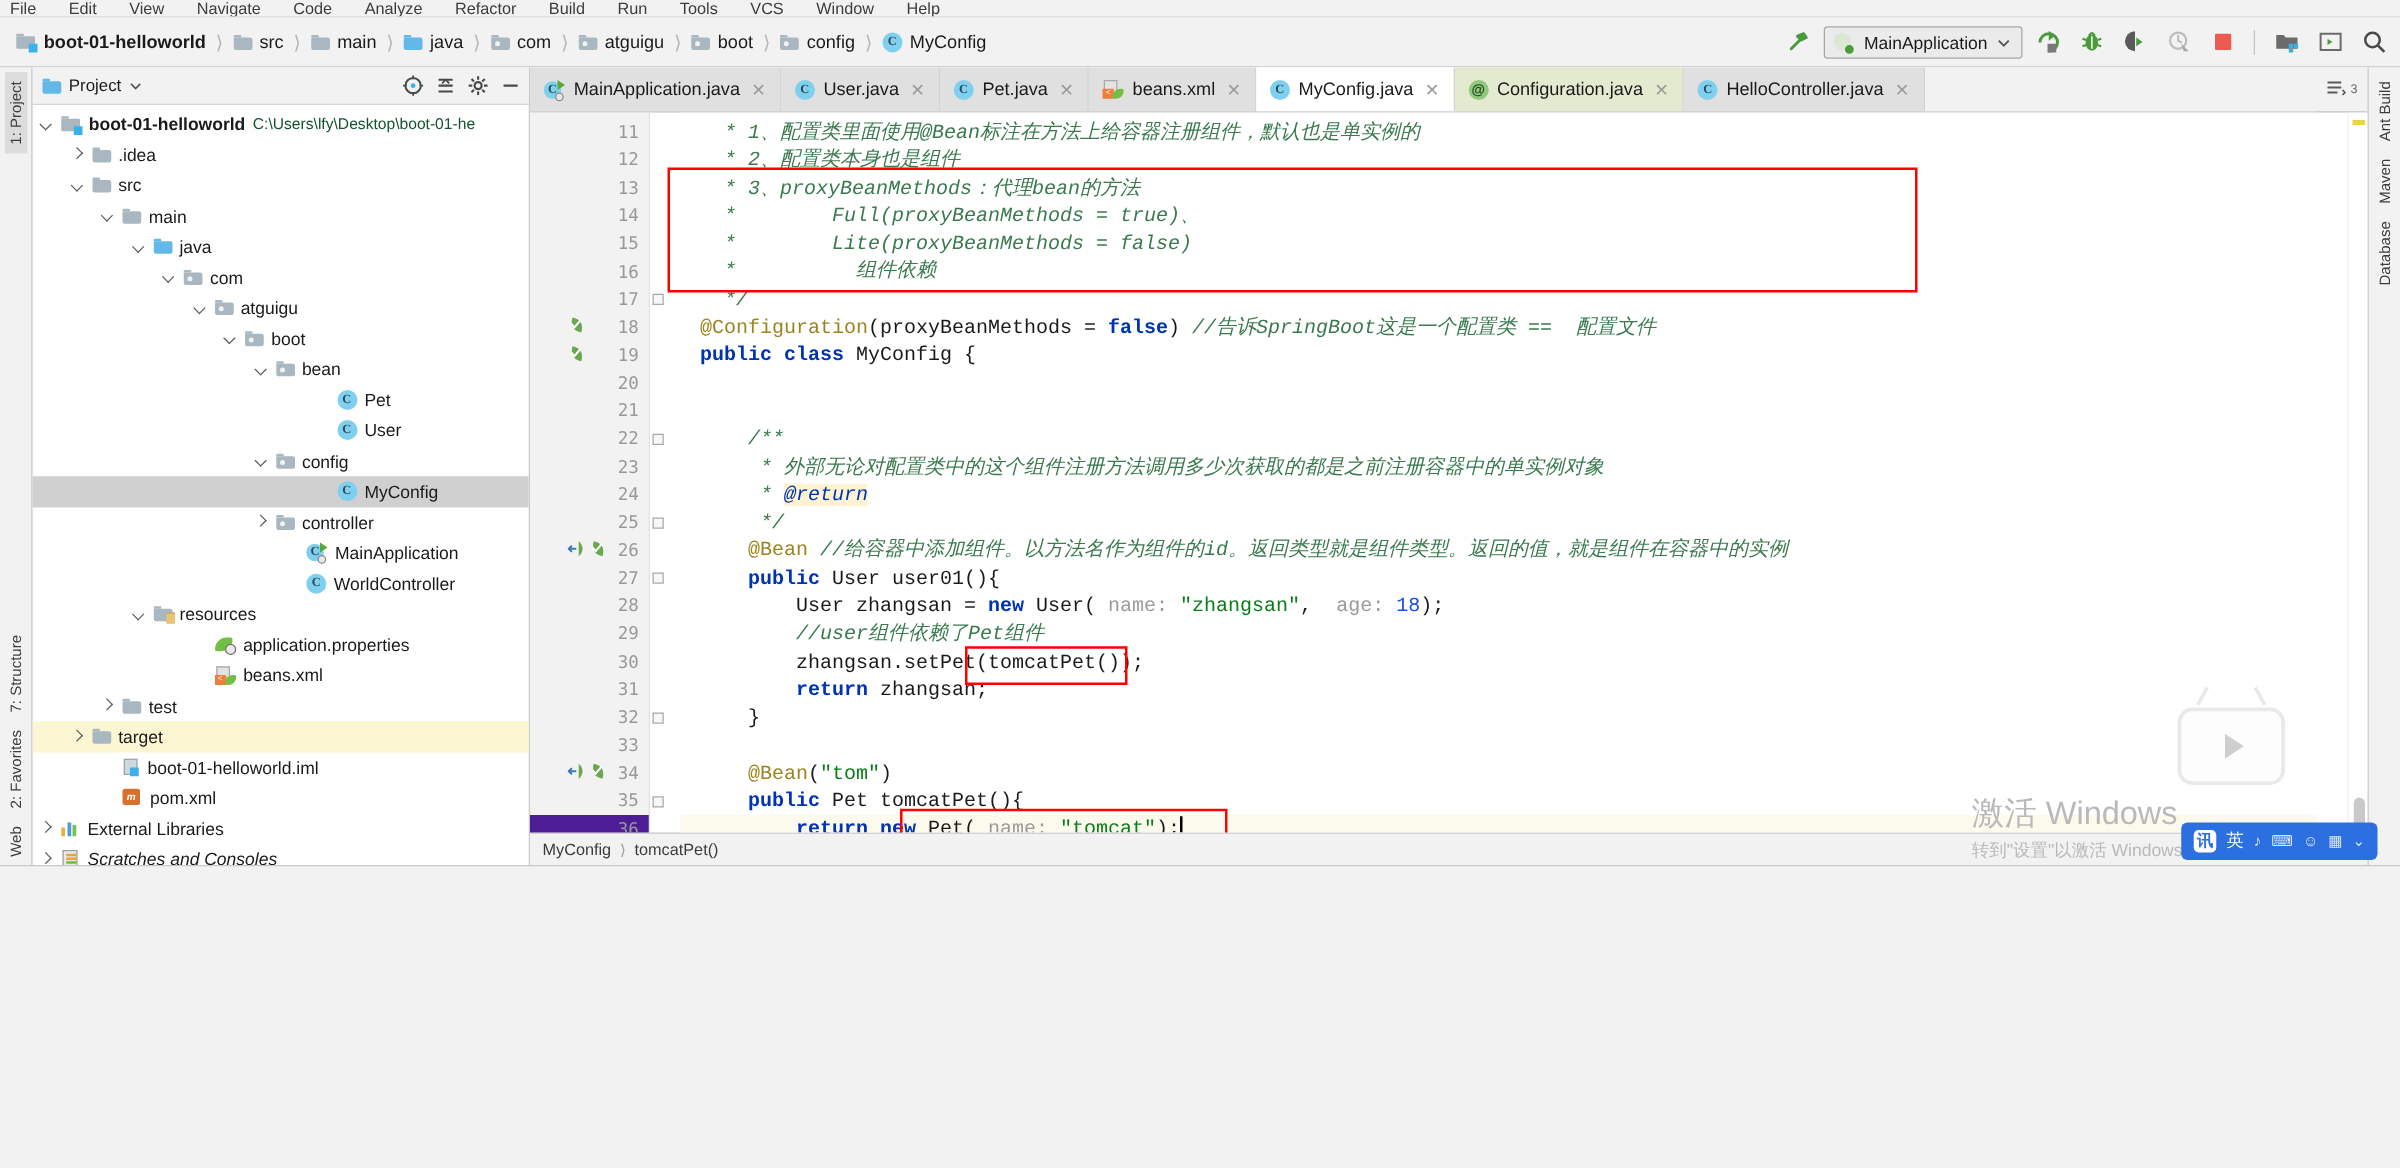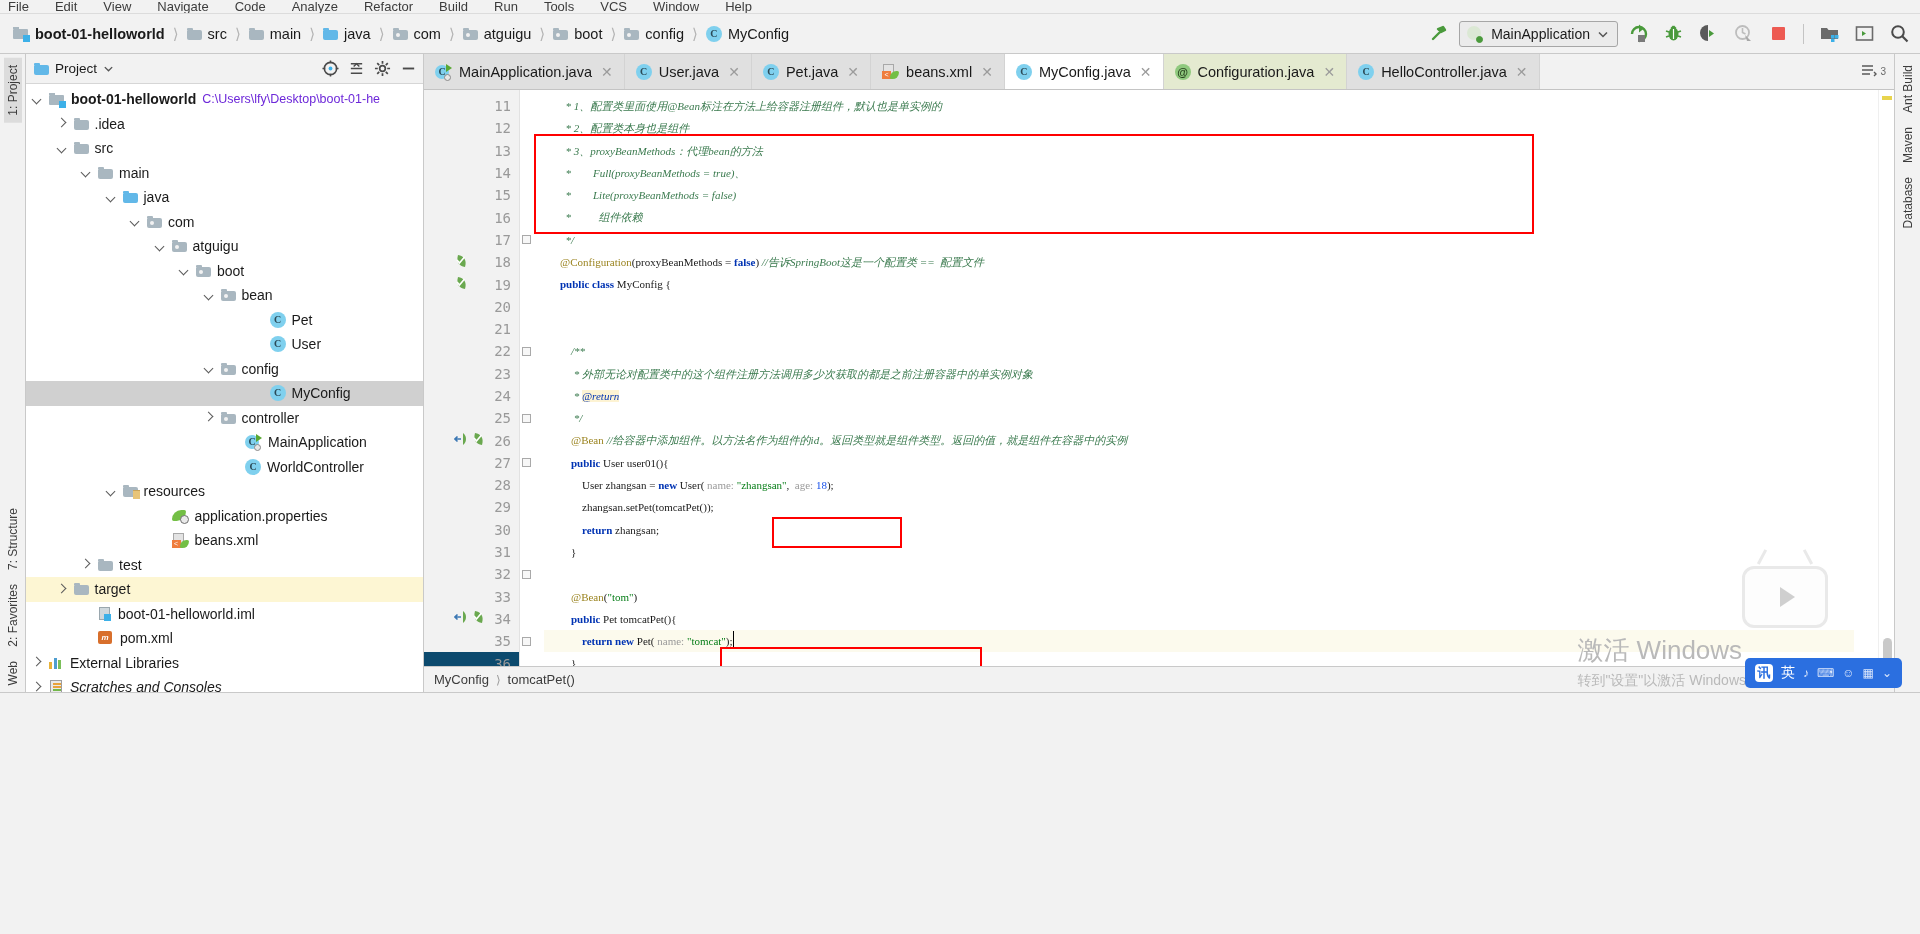--- a/index.html
+++ b/index.html
@@ -183,21 +183,21 @@
 
   .tree { flex: 1 1 auto; overflow: hidden; padding-top: 3px; position: relative; }
   .tnode {
     height: 24.5px; display: flex; align-items: center; gap: 6px;
     padding-right: 6px; white-space: nowrap; font-size: 14px; color: #1a1a1a;
   }
   .tnode.sel { background: #d0d0d0; }
   .tnode.hl-yellow { background: #fdf6d3; }
   .tnode .name { font-size: 14px; }
   .tnode.root .name { font-weight: bold; }
-  .tnode .loc { font-size: 12.5px; color: #6d28d9; }
+  .tnode .loc { font-size: 12.5px; color: #14532d; }
 
   
   .editor { flex: 1 1 auto; display: flex; flex-direction: column; min-width: 0; background: #fff; }
 
   .tabs {
     height: 36px; background: #f2f2f2; display: flex; align-items: stretch;
     flex: none; border-bottom: 1px solid #c4c4c4;
   }
   .tab {
     display: flex; align-items: center; gap: 7px; padding: 0 9px 0 11px;
@@ -218,21 +218,21 @@
   }
   .gln {
     height: 22.3px; display: flex; align-items: center; justify-content: flex-end;
     padding-right: 8px; font-family: "DejaVu Sans Mono", monospace;
     font-size: 14px; color: #999999; position: relative;
   }
   .gln .marks { position: absolute; left: 30px; display: flex; align-items: center; gap: 3px; }
 
   .code {
     flex: 1 1 auto; position: relative; padding-top: 5px; overflow: hidden;
-    font-family: Liberation Serif, serif; font-size: 11px; background: #fff;
+    font-family: Liberation Mono, monospace; font-size: 16px; background: #fff;
   }
   .cl { height: 22.3px; line-height: 22.3px; white-space: pre; padding-left: 16px; }
   .cl.curline { background: #fcfaed; }
 
   .c-cmt  { color: #3a7a4e; font-style: italic; }
   .c-kw   { color: #0033b3; font-weight: bold; }
   .c-ann  { color: #9b8420; }
   .c-str  { color: #067d17; }
   .c-num  { color: #1750eb; }
   .c-hint { color: #9a9a9a; font-style: normal; }
@@ -852,21 +852,21 @@
                     <path d="M4 1 C10 2 13 6 11 13 C5 12 2 8 4 1 Z" fill="#6aa84f"></path>
                     <path d="M3 6 L5.5 9 L10.5 3" stroke="#fff" stroke-width="1.6" fill="none"></path>
                   </svg></span>
               </span>
               <span>34</span>
             </div>
             <div class="gln">
               <span>35</span>
               <span style="position: absolute; right: -12px; width: 9px; height: 9px; border: 1px solid rgb(169, 169, 169); background: rgb(247, 247, 247);"></span>
             </div>
-            <div class="gln" style="background: #0c4a6e;">
+            <div class="gln" style="background: #4c1d95;">
               <span>36</span>
             </div>
             <div class="gln">
               <span>37</span>
               <span style="position: absolute; right: -12px; width: 9px; height: 9px; border: 1px solid rgb(169, 169, 169); background: rgb(247, 247, 247);"></span>
             </div>
             <div class="gln">
               <span>38</span>
             </div>
             <div class="gln">
@@ -885,20 +885,21 @@
             <div class="cl"><span class="c-kw">public class </span><span class="c-txt">MyConfig {</span></div>
             <div class="cl"><span class="c-txt"></span></div>
             <div class="cl"><span class="c-txt"></span></div>
             <div class="cl"><span class="c-cmt">    /**</span></div>
             <div class="cl"><span class="c-cmt">     * 外部无论对配置类中的这个组件注册方法调用多少次获取的都是之前注册容器中的单实例对象</span></div>
             <div class="cl"><span class="c-cmt">     * </span><span class="c-ret">@return</span></div>
             <div class="cl"><span class="c-cmt">     */</span></div>
             <div class="cl"><span class="c-ann">    @Bean</span><span class="c-txt"> </span><span class="c-cmt">//给容器中添加组件。以方法名作为组件的id。返回类型就是组件类型。返回的值，就是组件在容器中的实例</span></div>
             <div class="cl"><span class="c-kw">    public </span><span class="c-txt">User user01(){</span></div>
             <div class="cl"><span class="c-txt">        User zhangsan = </span><span class="c-kw">new </span><span class="c-txt">User( </span><span class="c-hint">name:</span><span class="c-txt"> </span><span class="c-str">"zhangsan"</span><span class="c-txt">,  </span><span class="c-hint">age:</span><span class="c-txt"> </span><span class="c-num">18</span><span class="c-txt">);</span></div>
+            <div class="cl"><span class="c-cmt">        //user组件依赖了Pet组件</span></div>
             <div class="cl"><span class="c-txt">        zhangsan.setPet(tomcatPet());</span></div>
             <div class="cl"><span class="c-kw">        return </span><span class="c-txt">zhangsan;</span></div>
             <div class="cl"><span class="c-txt">    }</span></div>
             <div class="cl"><span class="c-txt"></span></div>
             <div class="cl"><span class="c-ann">    @Bean</span><span class="c-txt">(</span><span class="c-str">"tom"</span><span class="c-txt">)</span></div>
             <div class="cl"><span class="c-kw">    public </span><span class="c-txt">Pet tomcatPet(){</span></div>
             <div class="cl curline"><span class="c-kw">        return new </span><span class="c-txt">Pet( </span><span class="c-hint">name:</span><span class="c-txt"> </span><span class="c-str">"tomcat"</span><span class="c-txt">);</span><span class="caret"></span></div>
             <div class="cl"><span class="c-txt">    }</span></div>
             <div class="cl"><span class="c-txt">}</span></div>
             <div class="cl"><span class="c-txt"></span></div>

